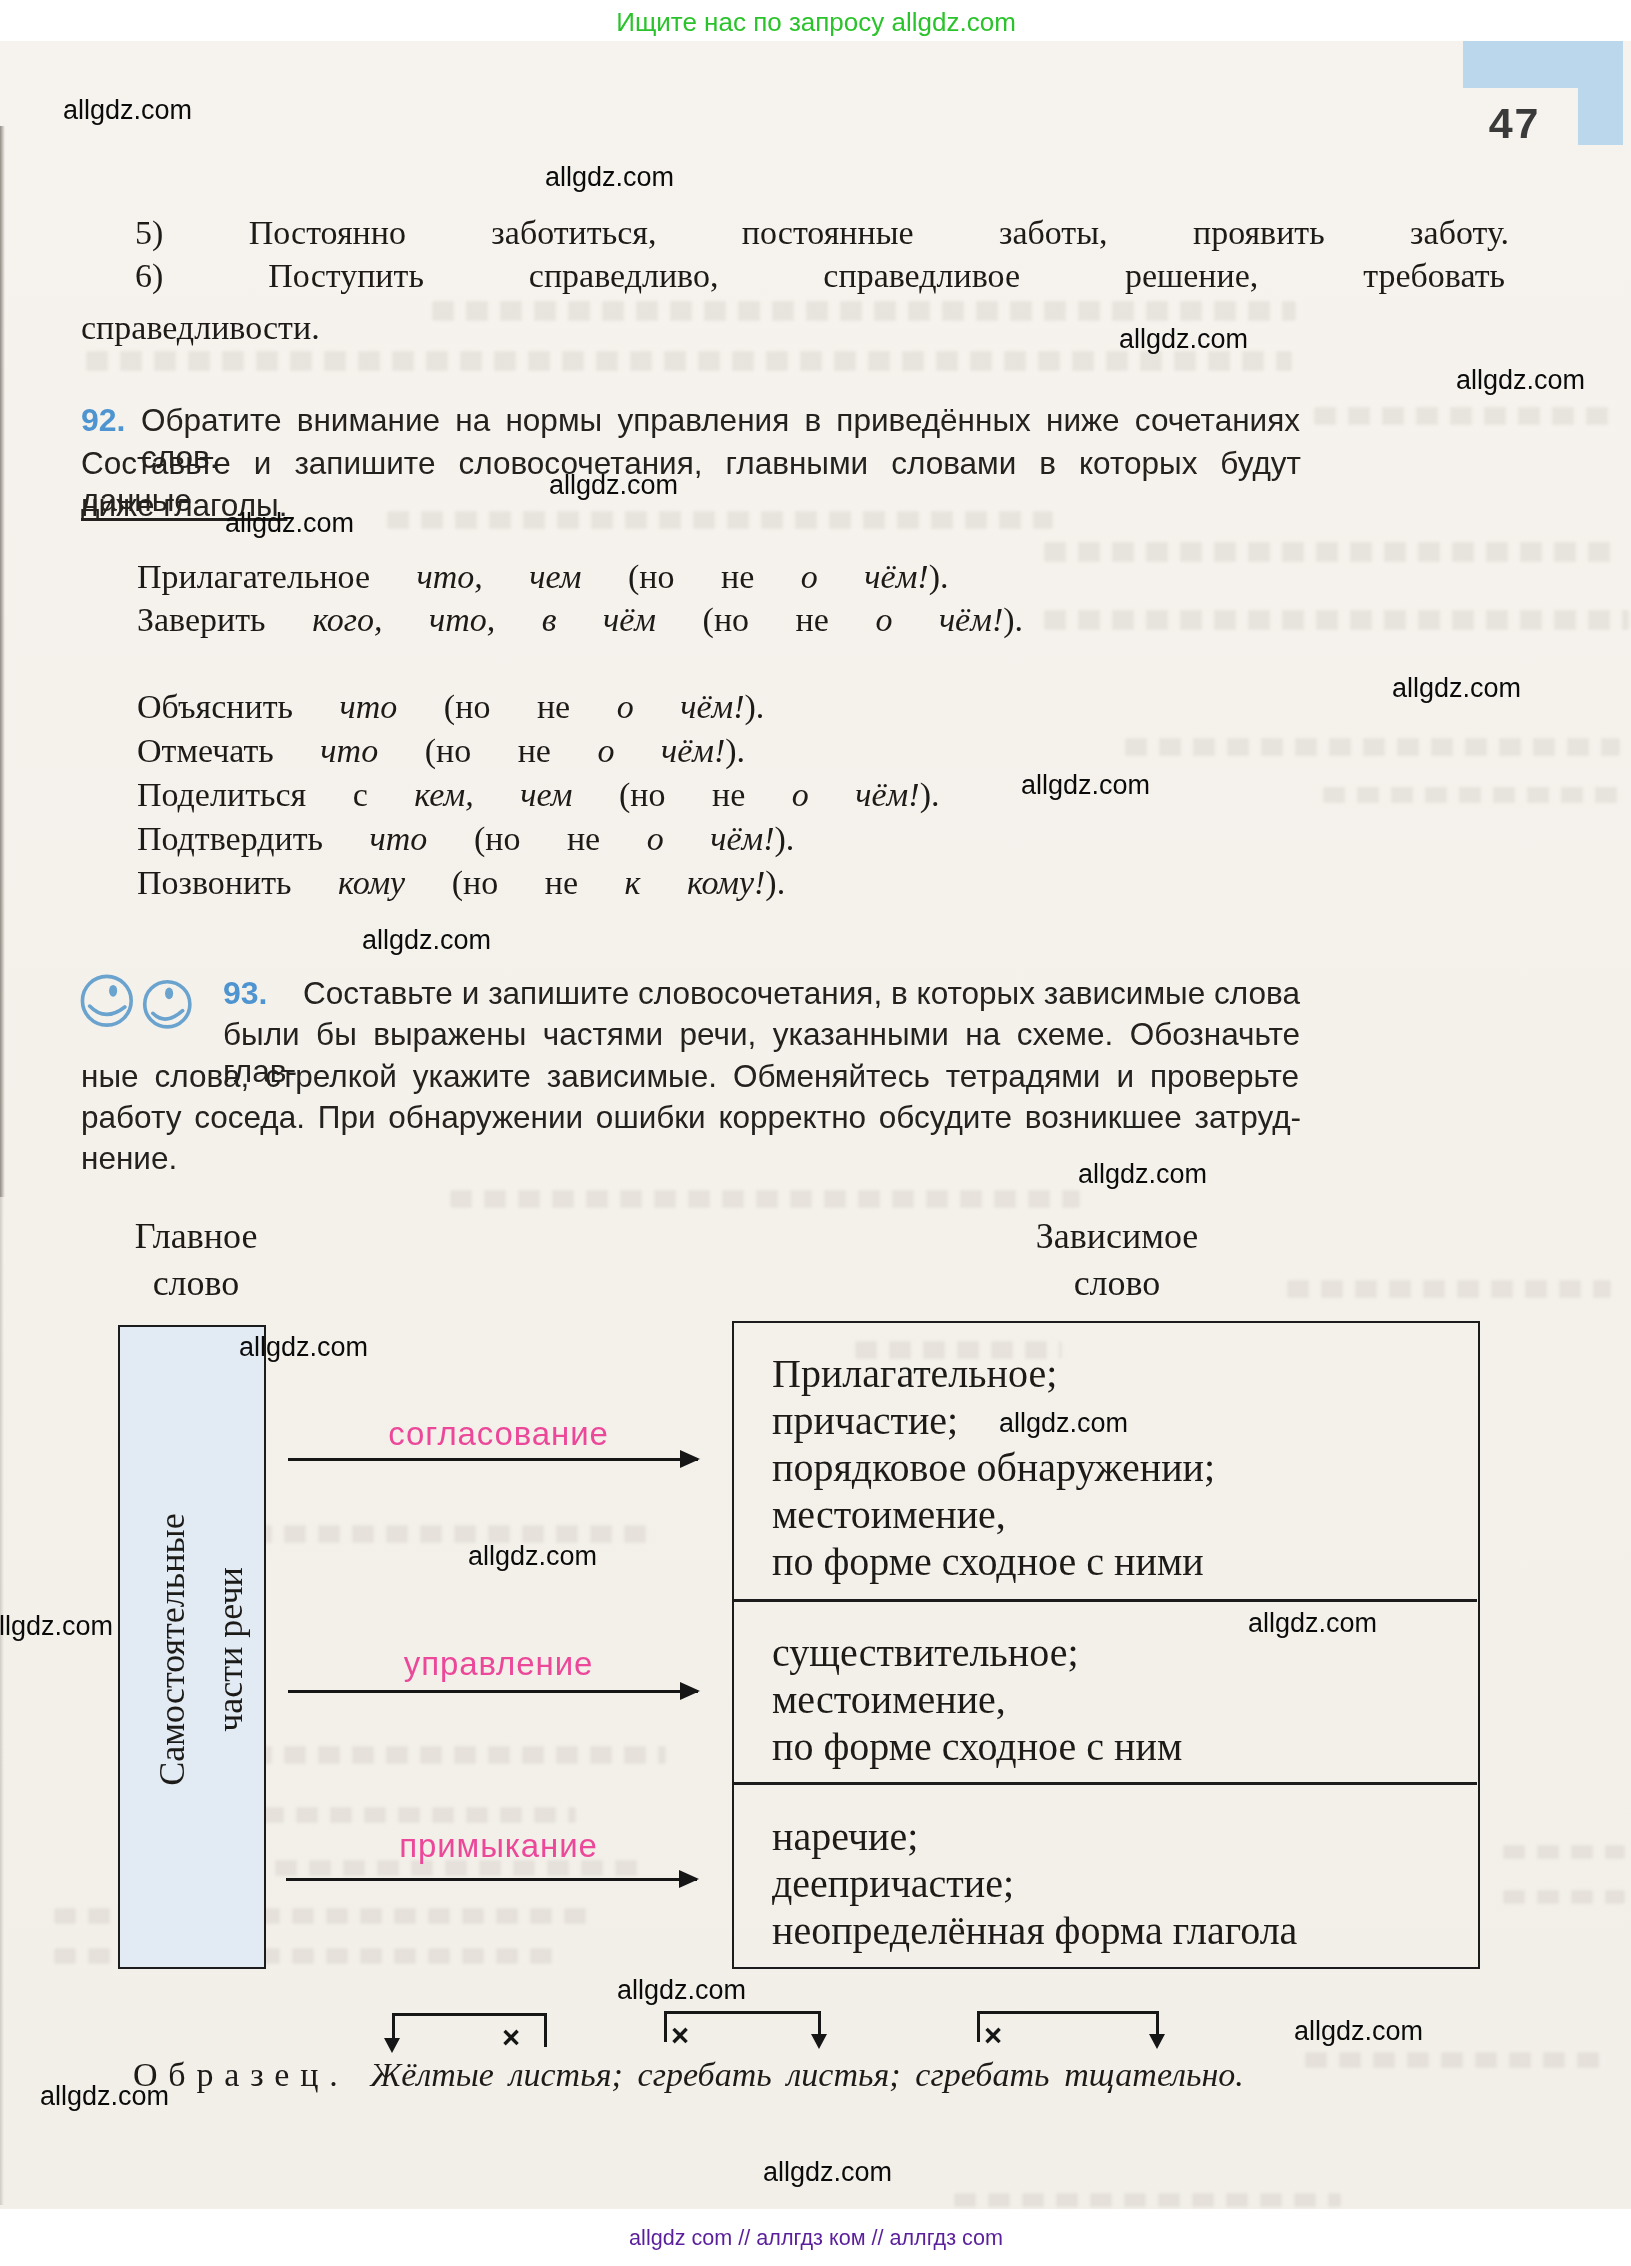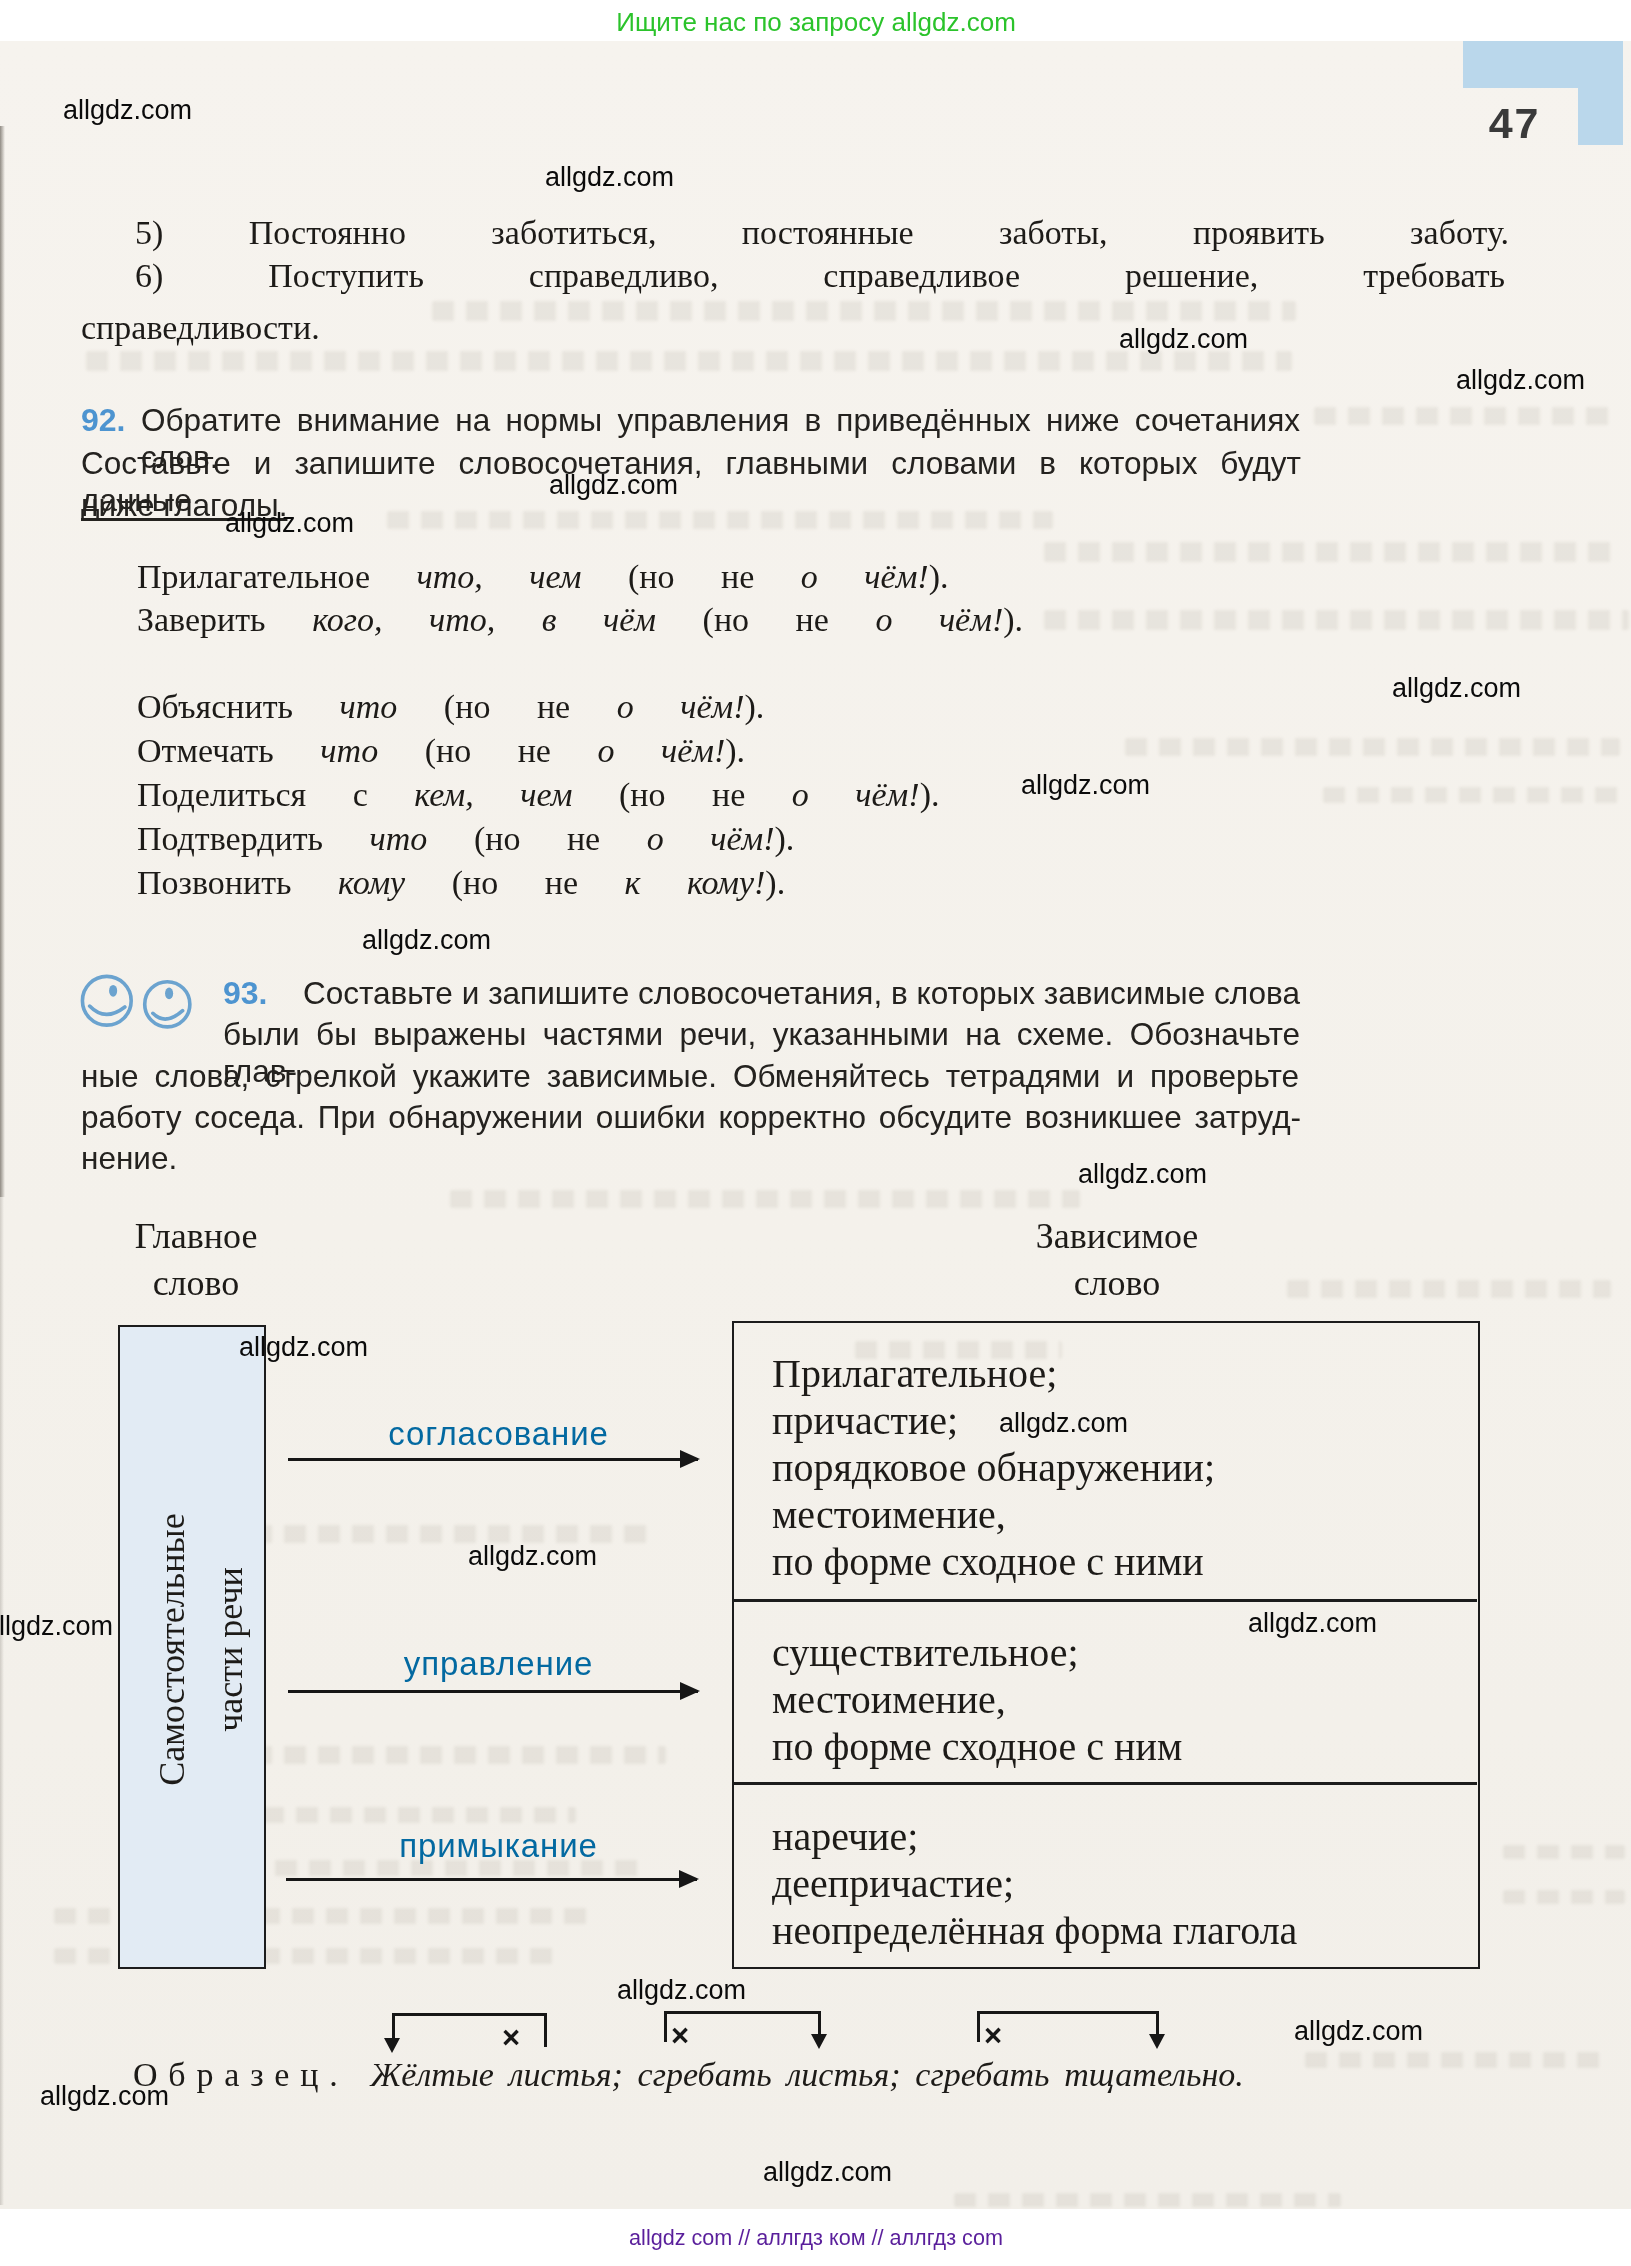--- a/index.html
+++ b/index.html
@@ -24,21 +24,21 @@
   
   .ser{font-size:34px;white-space:nowrap;}
   .just{white-space:normal;text-align:justify;text-align-last:justify;}
   .it{font-style:italic;}
   .verb{font-size:34px;white-space:nowrap;word-spacing:38px;}
   
   .sans{font-family:"Liberation Sans",sans-serif;font-size:31.5px;color:#24221f;white-space:nowrap;}
   .bluenum{font-family:"Liberation Sans",sans-serif;font-weight:bold;font-size:32px;color:#4d94d0;white-space:nowrap;}
   
   .hdr{font-weight:normal;font-size:36px;text-align:center;white-space:nowrap;}
-  .linklbl{font-family:"Liberation Sans",sans-serif;font-size:33px;color:#0369a1;letter-spacing:0.9px;
+  .linklbl{font-family:"Liberation Sans",sans-serif;font-size:33px;color:#ec4899;letter-spacing:0.9px;
     text-align:center;white-space:nowrap;}
   .harrow{height:0;border-top:3.6px solid #161616;}
   .harrow:after{content:"";position:absolute;right:-1.8px;top:-10.8px;width:0;height:0;
     border-left:20px solid #161616;border-top:9px solid transparent;border-bottom:9px solid transparent;}
   .boxline{font-size:40px;line-height:47px;white-space:nowrap;}
   #left-box{left:118px;top:1325px;width:148px;height:644px;background:#e2ebf4;border:2.7px solid #1c1c1c;box-sizing:border-box;}
   #left-box-inner{position:absolute;left:23.4px;top:642px;width:639px;height:135px;
     transform:rotate(-90deg);transform-origin:0 0;text-align:center;font-size:36px;line-height:58px;white-space:nowrap;}
   #right-box{left:732px;top:1321px;width:748px;height:648px;border:2.7px solid #1c1c1c;box-sizing:border-box;background:transparent;}
   .divider{left:734px;width:743px;height:2.7px;background:#1c1c1c;}

